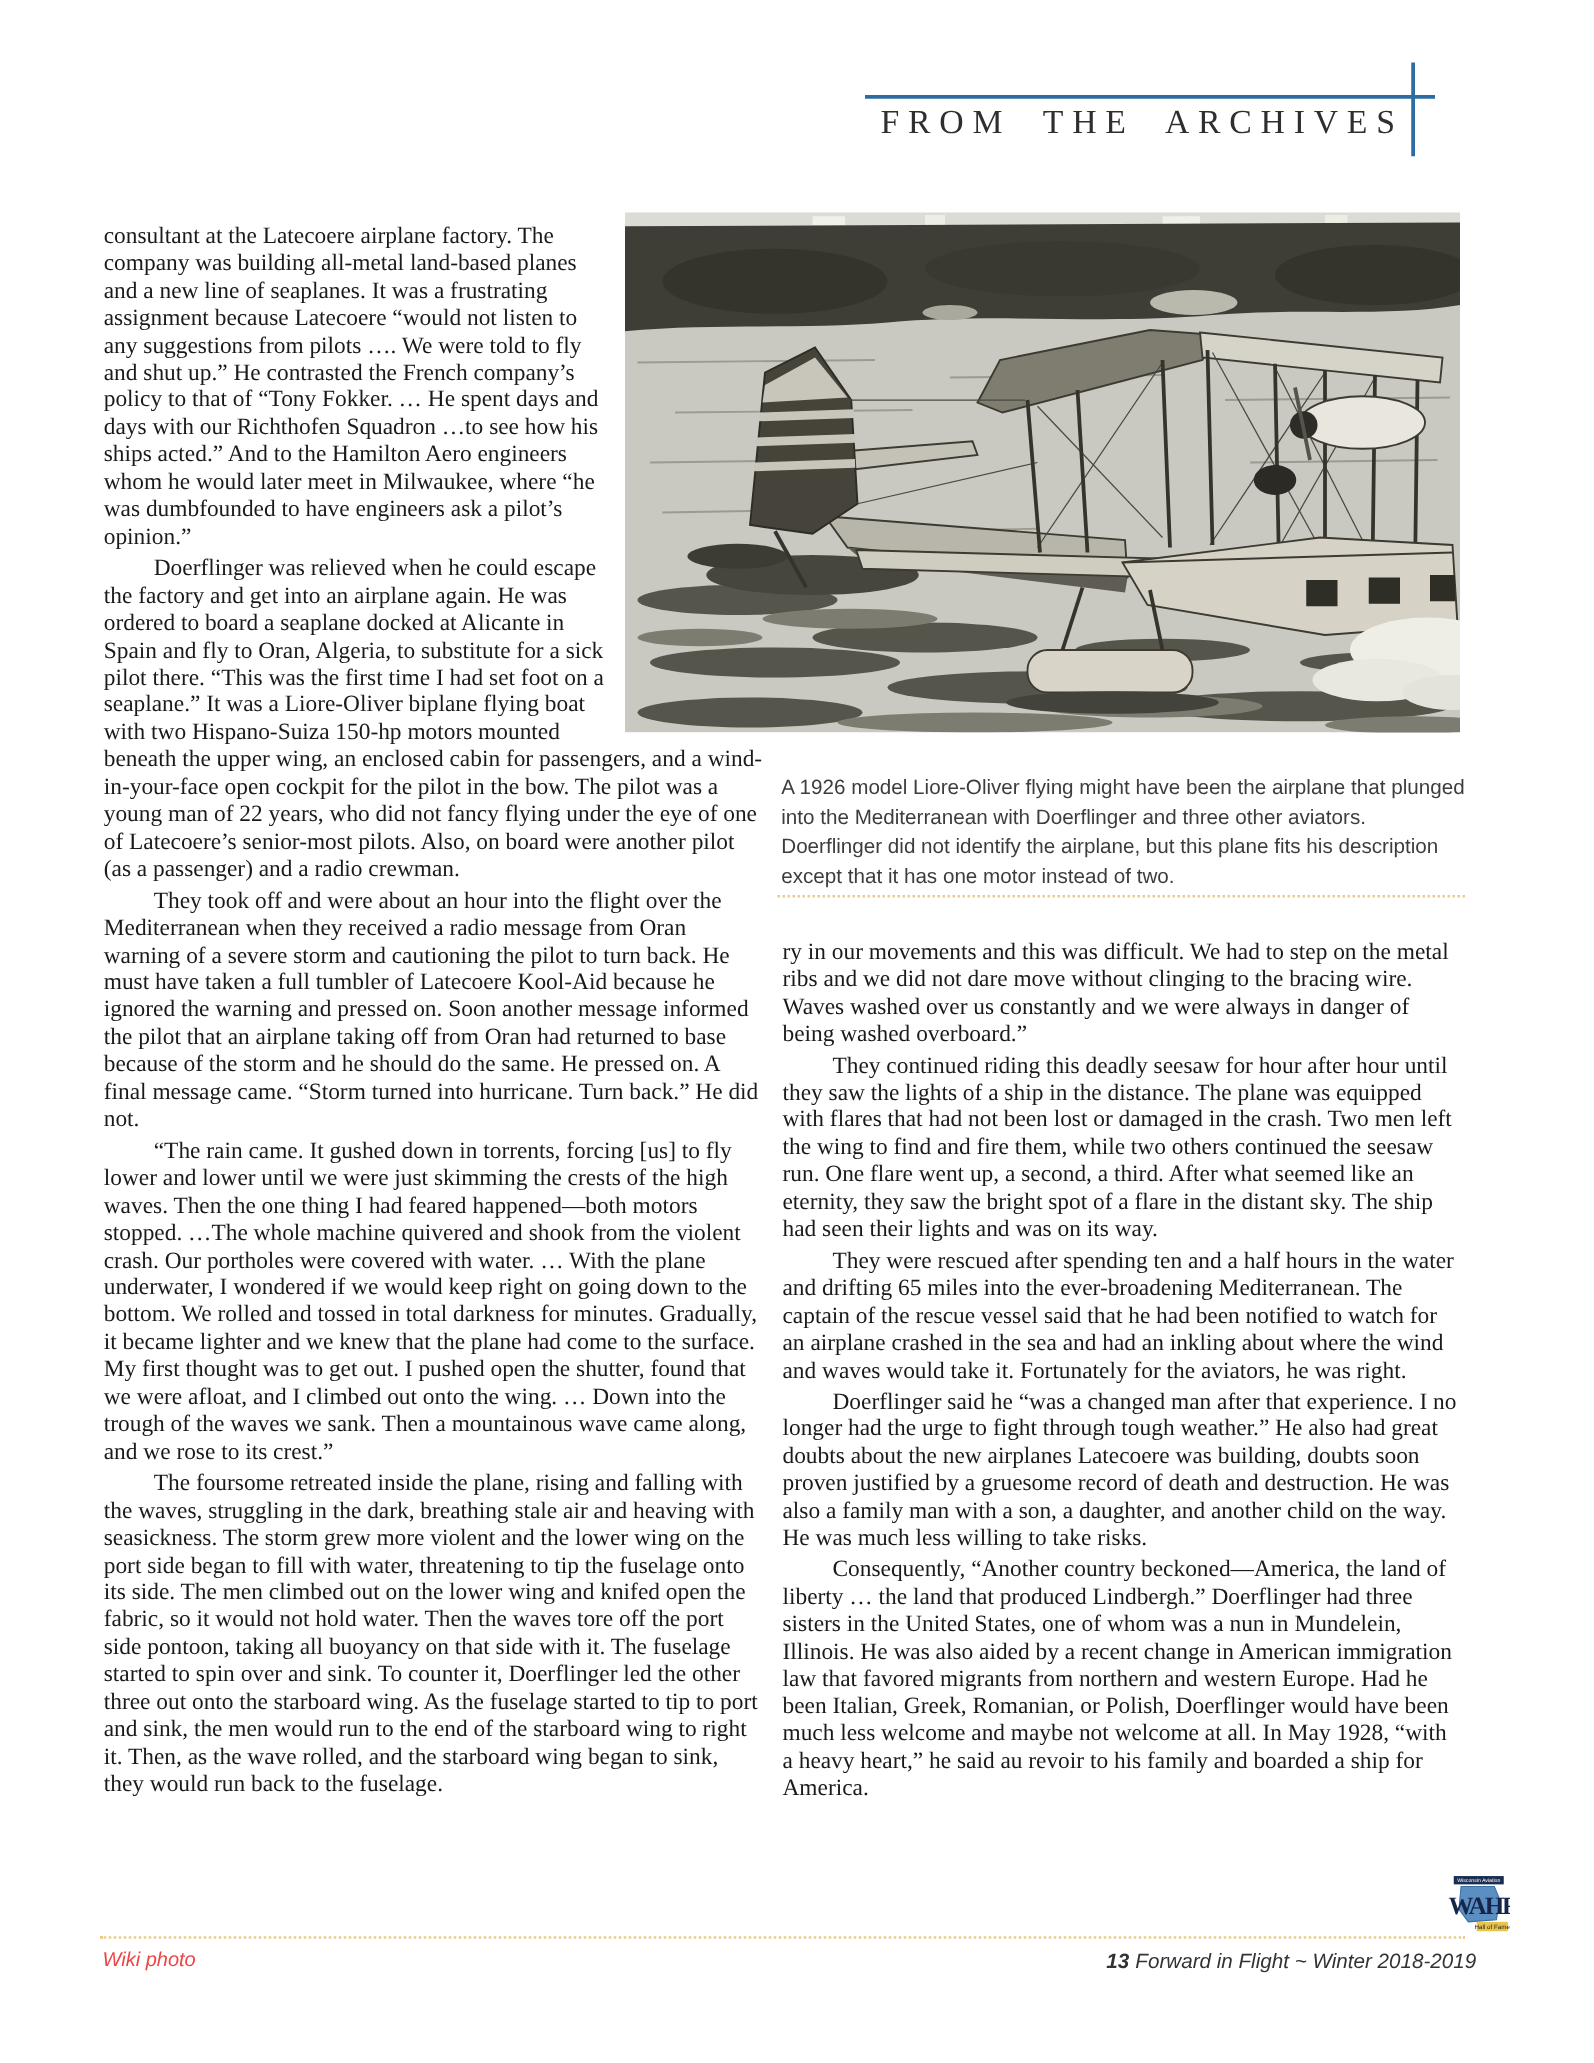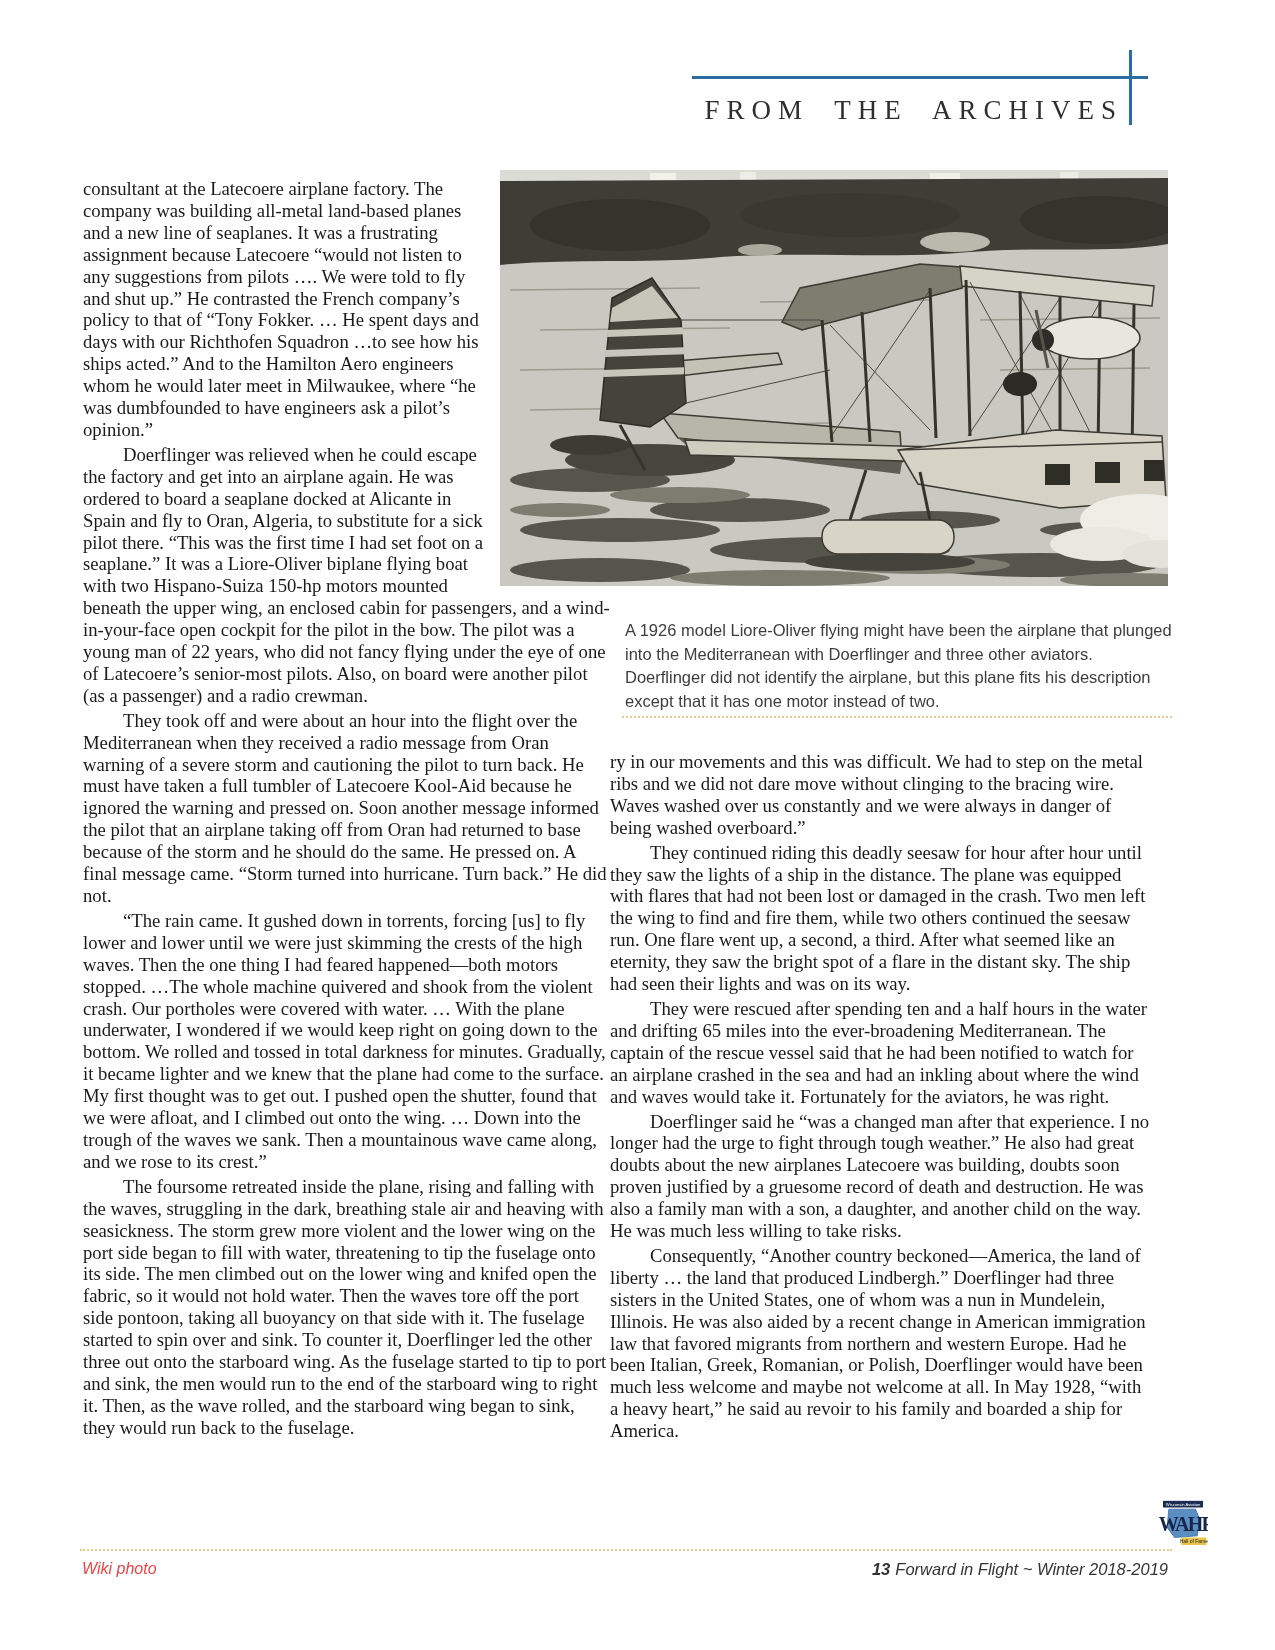--- a/index.html
+++ b/index.html
@@ -7,54 +7,54 @@
     position:relative; width:1275px; height:1650px; background:#ffffff;
     overflow:hidden; font-family:"Liberation Serif", serif; color:#1a1a1a;
   }
 
   
   .masthead-rule  { position:absolute; left:692px; top:76px;  width:456px; height:3px; background:#2b6ca3; }
   .masthead-vrule { position:absolute; left:1129px; top:50px; width:3px;  height:75px; background:#2b6ca3; }
   .masthead-title {
     position:absolute; top:82px; right:152px;
     font-family:"Liberation Serif", serif; font-size:27px; color:#2f2f2f;
-    letter-spacing:7px; word-spacing:12px; white-space:nowrap;margin-top:13px;
+    letter-spacing:7px; word-spacing:12px; white-space:nowrap;
   }
 
   
   .photo-frame { position:absolute; left:500px; top:170px; width:668px; height:416px; }
   .photo-frame svg { display:block; width:100%; height:100%; }
 
   .caption {
     position:absolute; left:625px; top:598px; width:548px;
     font-family:"Liberation Sans", sans-serif; font-size:16.5px; line-height:23.5px; color:#3d3d3d;margin-top:21px;
   }
   .caption-divider { position:absolute; left:622px; top:716px; width:550px; border-top:2px dotted #e9cb8e; }
 
   
   .body-text { font-size:18.7px; line-height:21.9px; text-align:left; }
   .body-text p { margin:3px; text-indent:40px; }
   .body-text p.flush { text-indent:0; }
 
   .col-left  { position:absolute; left:80px;  top:175px; width:533px; }
-  .col-right { position:absolute; left:607px; top:748px; width:548px; }
+  .col-right { position:absolute; left:623px; top:748px; width:548px; }
   .photo-wrap-spacer { float:right; width:123px; height:413px; }
 
   
   .wahf-logo { position:absolute; left:1146px; top:1500px; width:50px; height:50px;margin-left:12px; }
   .wahf-logo svg { display:block; width:100%; height:100%; }
 
   
   .footer-divider { position:absolute; left:80px; top:1549px; width:1092px; border-top:2px dotted #e9cb8e; }
   .footer-credit {
     position:absolute; left:82px; top:1560px;
     font-family:"Liberation Sans", sans-serif; font-style:italic; font-size:16px; color:#ef4444;
   }
   .footer-pub {
-    position:absolute; right:107px; top:1560px;
+    position:absolute; right:94px; top:1560px;
     font-family:"Liberation Sans", sans-serif; font-style:italic; font-size:16.5px; color:#333333; white-space:nowrap;
   }
   .footer-pub .pagenum { font-weight:bold; margin-right:5px; }
 </style>
 </head>
 <body>
 
 <div class="page">
 
   <div class="masthead-rule"></div>

